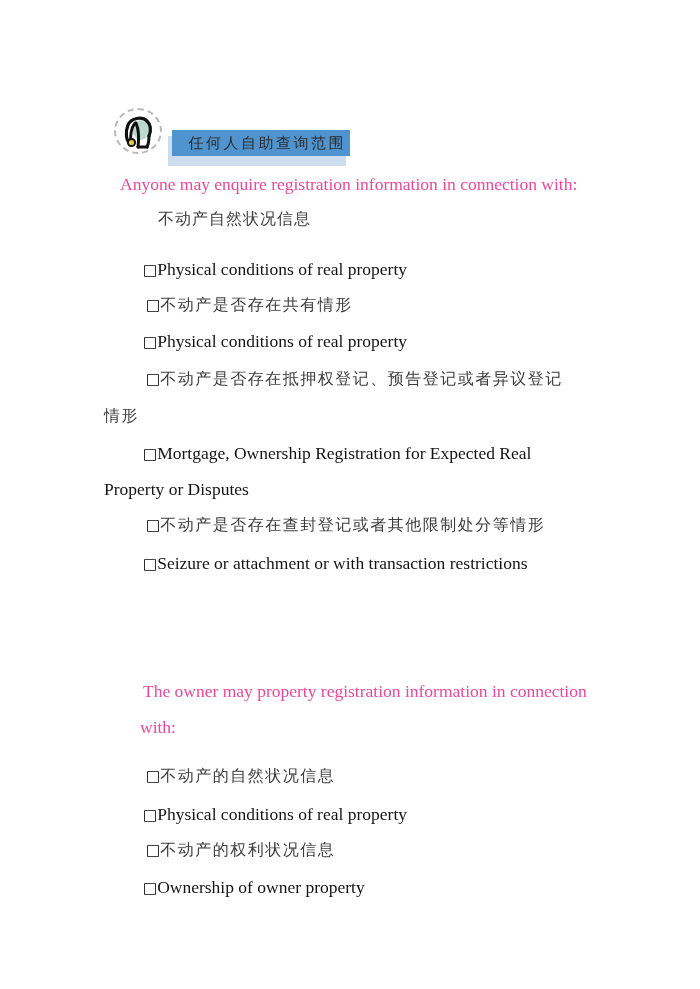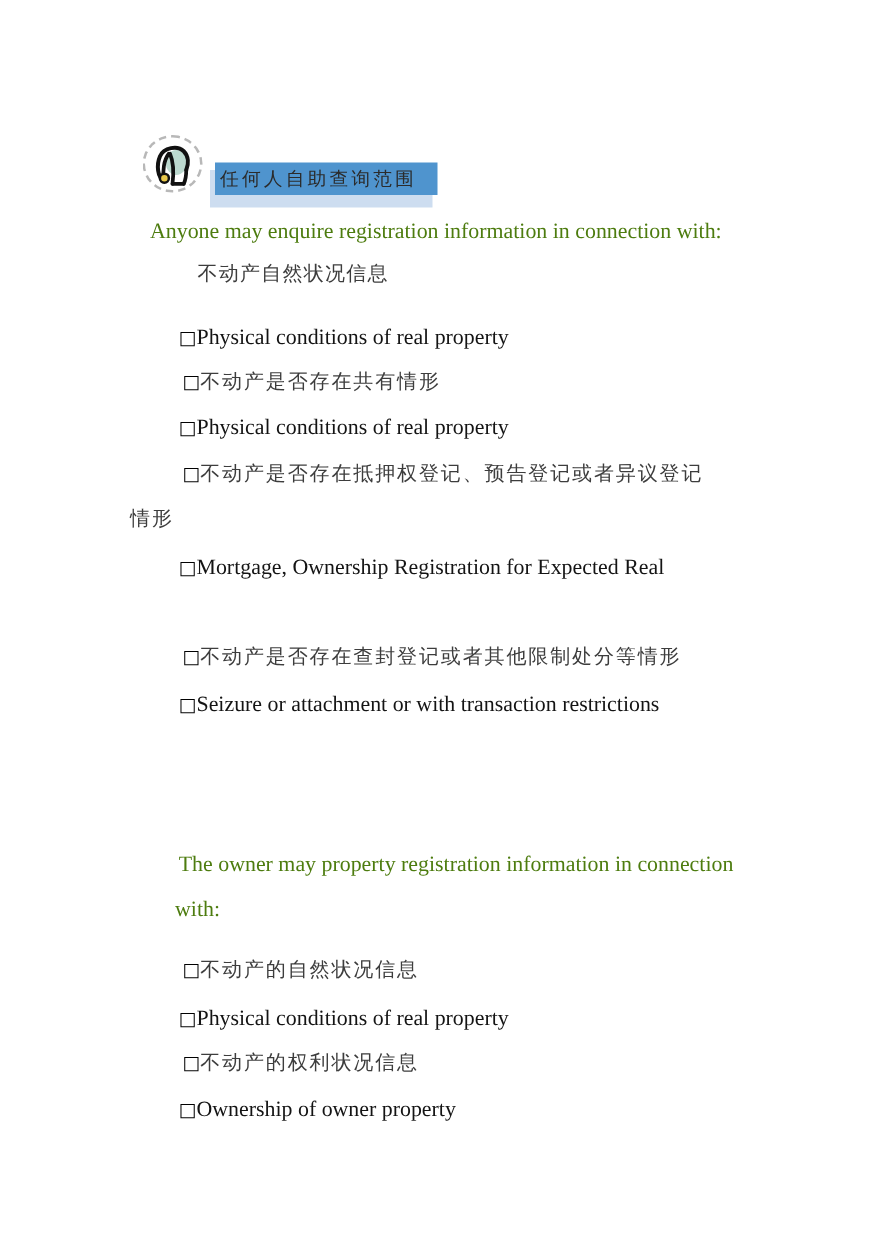--- a/index.html
+++ b/index.html
@@ -13,20 +13,21 @@
     position: relative;
     font-family: "Liberation Serif", "DejaVu Serif", serif;
     color: #1a1a1a;
     overflow: hidden;
   }
 
   .page {
     position: absolute;
     inset: 0;
     background: #ffffff;
+    text-align: right;
   }
 
   
   .section-head {
     position: absolute;
     display: flex;
     align-items: flex-end;
   }
   .head-icon {
     position: relative;
@@ -76,21 +77,21 @@
     padding: 2px 4px 2px 4px;
     white-space: nowrap;
     overflow: hidden;
   }
 
   
   .para {
     position: absolute;
     font-size: 17.5px;
     line-height: 34px;
-    color: #4d7c0f;
+    color: #ec4899;
   }
   .para.en {
     font-family: "Liberation Serif", "DejaVu Serif", serif;
   }
   .para.cn {
     font-family: Liberation Mono, monospace;
     color: #3d3d3d;
     font-size: 16px;
     letter-spacing: 1px;
   }
@@ -184,20 +185,21 @@
   <div class="row" style="left:146px; top:366px;">
     <span class="cbox">□</span>
     <span class="row-text cn">不动产是否存在抵押权登记、预告登记或者异议登记</span>
   </div>
   <div class="cont-line cn" style="left:104px; top:403px;">情形</div>
 
   <div class="row" style="left:143px; top:440px;">
     <span class="cbox">□</span>
     <span class="row-text en">Mortgage, Ownership Registration for Expected Real</span>
   </div>
+  <div class="cont-line en" style="left:104px; top:476px;">Property or Disputes</div>
 
   <div class="row" style="left:146px; top:512px;">
     <span class="cbox">□</span>
     <span class="row-text cn">不动产是否存在查封登记或者其他限制处分等情形</span>
   </div>
 
   <div class="row" style="left:143px; top:550px;">
     <span class="cbox">□</span>
     <span class="row-text en">Seizure or attachment or with transaction restrictions</span>
   </div>

